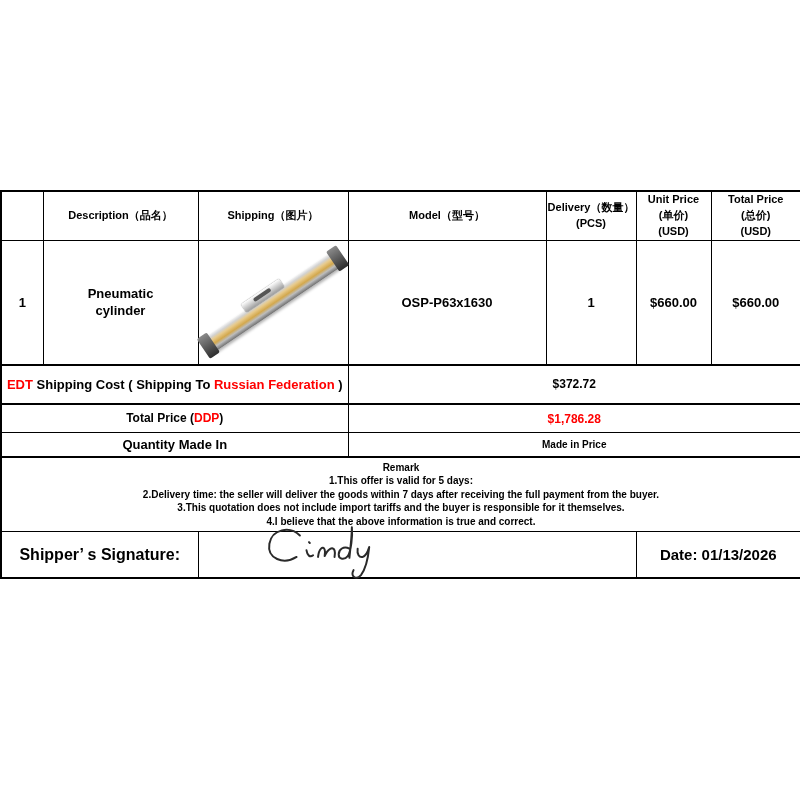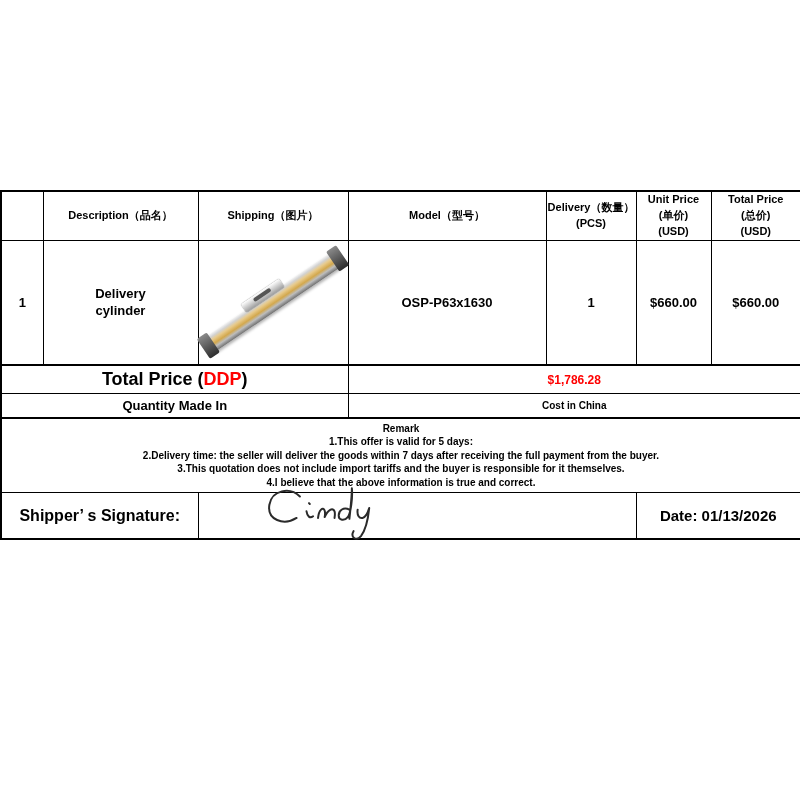--- a/index.html
+++ b/index.html
@@ -20,21 +20,21 @@
   tr.product-row td{height:123px;font-size:13px;}
   tr.shipping-row td{height:37px;border-top:2px solid #000;}
   tr.total-row td{height:27px;border-top:2px solid #000;}
   tr.madein-row td{height:23px;}
   tr.remark-row td{height:63px;border-top:2px solid #000;text-align:center;}
   tr.signature-row td{height:45px;}
 
   .desc-wrap{width:84px;margin:0 auto;line-height:1.35;}
   .shipping-label{font-size:13px;}
   .shipping-value{font-size:12px;}
-  .total-label{font-size:18px;}
+  .total-label{font-size:12px;}
   .total-value{font-size:12px;color:#ff0000;}
   .madein-label{font-size:13px;}
   .madein-value{font-size:10px;}
   .red{color:#ff0000;}
 
   td.remark-cell{
     text-align:left;vertical-align:top;padding:3px 5px;
     font-size:10px;line-height:1.35;
   }
   .sig-label-cell{font-size:16px;}
@@ -111,21 +111,21 @@
         <div>(总价)</div>
         <div>(USD)</div>
       </td>
     </tr>
 
     <tr class="product-row">
       <td>
         <span>1</span>
       </td>
       <td>
-        <div class="desc-wrap">Delivery cylinder</div>
+        <div class="desc-wrap">Pneumatic cylinder</div>
       </td>
       <td class="picture-cell">
         <div class="cyl">
           <div class="cyl-body"></div>
           <div class="cyl-cap cap-l"></div>
           <div class="cyl-cap cap-r"></div>
           <div class="cyl-slider"></div>
         </div>
       </td>
       <td>
@@ -135,36 +135,44 @@
         <span>1</span>
       </td>
       <td>
         <span>$660.00</span>
       </td>
       <td>
         <span>$660.00</span>
       </td>
     </tr>
 
+    <tr class="shipping-row">
+      <td colspan="3" class="shipping-label">
+        <span class="red">EDT</span><span> Shipping Cost ( Shipping To </span><span class="red">Russian Federation</span><span> )</span>
+      </td>
+      <td colspan="4" class="shipping-value">
+        <span>$372.72</span>
+      </td>
+    </tr>
 
     <tr class="total-row">
       <td colspan="3" class="total-label">
         <span>Total Price (</span><span class="red">DDP</span><span>)</span>
       </td>
       <td colspan="4">
         <span class="total-value">$1,786.28</span>
       </td>
     </tr>
 
     <tr class="madein-row">
       <td colspan="3" class="madein-label">
         <span>Quantity Made In</span>
       </td>
       <td colspan="4" class="madein-value">
-        <span>Cost in China</span>
+        <span>Made in Price</span>
       </td>
     </tr>
 
     <tr class="remark-row">
       <td colspan="7" class="remark-cell">
         <div>Remark</div>
         <div>1.This offer is valid for 5 days:</div>
         <div>2.Delivery time: the seller will deliver the goods within 7 days after receiving the full payment from the buyer.</div>
         <div>3.This quotation does not include import tariffs and the buyer is responsible for it themselves.</div>
         <div>4.I believe that the above information is true and correct.</div>

